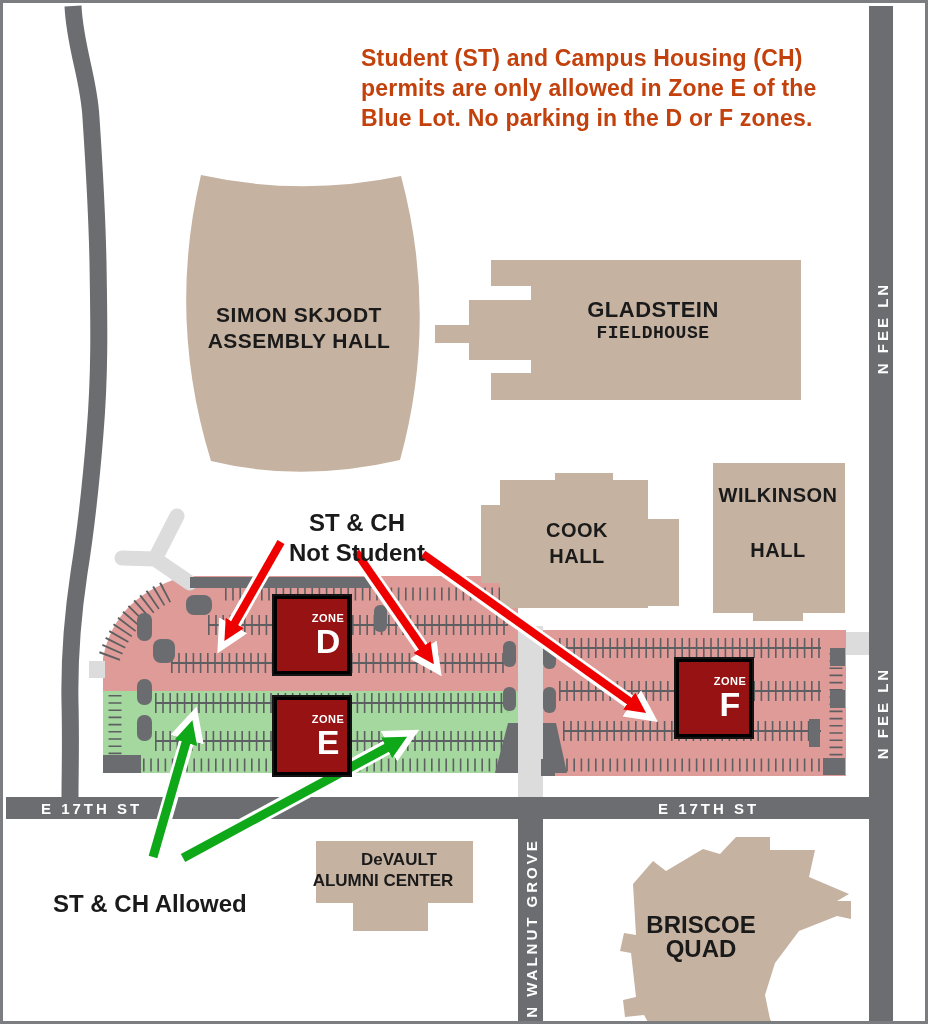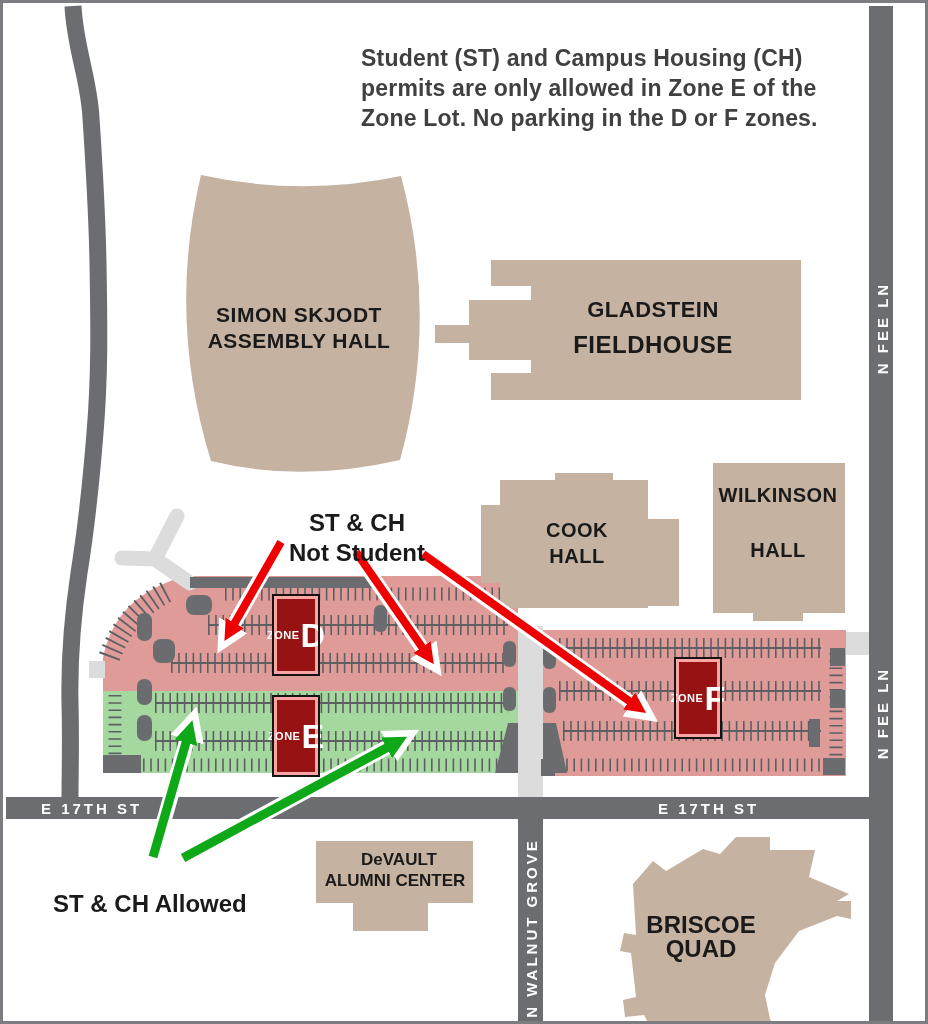--- a/index.html
+++ b/index.html
@@ -9,26 +9,26 @@
     font-family:"Liberation Sans","DejaVu Sans",sans-serif;
   }
   #mapsvg{position:absolute;left:0;top:0;}
   .lbl{position:absolute;font-weight:bold;color:#1a1a1a;white-space:nowrap;}
   .center{transform:translateX(-50%);text-align:center;}
   .bldg{font-size:21px;letter-spacing:.5px;}
   .bldg-sm{font-size:17px;}
   .bldg-lg{font-size:24px;}
   .road-lbl{position:absolute;color:#fff;font-weight:bold;font-size:15px;letter-spacing:3px;white-space:nowrap;}
   .road-lbl.vert{transform:translate(-50%,-50%) rotate(-90deg);}
-  .title-line{position:absolute;left:358px;font-weight:bold;font-size:23px;color:#404040;letter-spacing:.2px;}
+  .title-line{position:absolute;left:358px;font-weight:bold;font-size:23px;color:#c2410c;letter-spacing:.2px;}
   .anno{font-size:24px;margin-top:19px;}
   .badge{
     position:absolute;width:38px;height:72px;background:var(--badge,#971212);
-    border:3px solid #fca5a5;outline:2px solid #141414;
-    display:flex;align-items:center;justify-content:center;gap:1px;
+    border:3px solid #000000;outline:2px solid #141414;
+    display:flex;flex-direction:column;align-items:center;justify-content:center;gap:1px;padding-left:32px;
   }
   .badge .zword{color:#fff;font-weight:bold;font-size:11px;letter-spacing:.5px;}
   .badge .zletter{color:#fff;font-weight:bold;font-size:34px;line-height:.95;}
   .tick20{stroke:#5d5f62;stroke-width:20;stroke-dasharray:1.6 5.6;fill:none;}
   .tick14{stroke:#5d5f62;stroke-width:13;stroke-dasharray:1.6 5.6;fill:none;}
   .tick22{stroke:#5d5f62;stroke-width:22;stroke-dasharray:1.8 5.4;fill:none;}
   .rowline{stroke:#5d5f62;stroke-width:2.2;fill:none;}
   .island{fill:#6a6c6f;}
   .roadfill{fill:var(--road,#6b6d70);}
   .roadlight{fill:var(--road-light,#dcdcdd);}
@@ -132,36 +132,36 @@
     <g>
       <path d="M150 856 L186 730" stroke="#fff" stroke-width="15" fill="none" marker-end="url(#mW)"></path>
       <path d="M178 856 L392 740" stroke="#fff" stroke-width="15" fill="none" marker-end="url(#mW)"></path>
       <path d="M150 854 L184 736" stroke="var(--arrow-green,#0fa818)" stroke-width="9" fill="none" marker-end="url(#mG)"></path>
       <path d="M180 855 L387 743" stroke="var(--arrow-green,#0fa818)" stroke-width="9" fill="none" marker-end="url(#mG)"></path>
     </g>
   </svg>
 
   <div class="title-line" style="top:42px;">Student (ST) and Campus Housing (CH)</div>
   <div class="title-line" style="top:72px;">permits are only allowed in Zone E of the</div>
-  <div class="title-line" style="top:102px;">Zone Lot. No parking in the D or F zones.</div>
+  <div class="title-line" style="top:102px;">Blue Lot. No parking in the D or F zones.</div>
 
   <div class="lbl center bldg" style="left:296px;top:300px;">SIMON SKJODT</div>
   <div class="lbl center bldg" style="left:296px;top:326px;">ASSEMBLY HALL</div>
 
   <div class="lbl center bldg" style="left:650px;top:294px;font-size:22px;">GLADSTEIN</div>
-  <div class="lbl center bldg" style="left:650px;top:328px;font-size:24px;">FIELDHOUSE</div>
+  <div class="lbl center bldg" style="left:650px;top:320px;font-size:18px;font-family:Liberation Mono, monospace;">FIELDHOUSE</div>
 
   <div class="lbl center bldg" style="left:574px;top:516px;font-size:20px;">COOK</div>
   <div class="lbl center bldg" style="left:574px;top:542px;font-size:20px;">HALL</div>
 
   <div class="lbl center bldg" style="left:775px;top:481px;font-size:20px;">WILKINSON</div>
   <div class="lbl center bldg" style="left:775px;top:536px;font-size:20px;">HALL</div>
 
   <div class="lbl center bldg-sm" style="left:396px;top:847px;">DeVAULT</div>
-  <div class="lbl center bldg-sm" style="left:392px;top:868px;">ALUMNI CENTER</div>
+  <div class="lbl center bldg-sm" style="left:380px;top:868px;">ALUMNI CENTER</div>
 
   <div class="lbl center bldg-lg" style="left:698px;top:868px;margin-top:40px;">BRISCOE</div>
   <div class="lbl center bldg-lg" style="left:698px;top:932px;">QUAD</div>
 
   <div class="road-lbl" style="left:38px;top:797px;">E 17TH ST</div>
   <div class="road-lbl" style="left:655px;top:797px;">E 17TH ST</div>
   <div class="road-lbl vert" style="left:528px;top:925px;">N WALNUT GROVE</div>
   <div class="road-lbl vert" style="left:879px;top:325px;">N FEE LN</div>
   <div class="road-lbl vert" style="left:879px;top:710px;">N FEE LN</div>
 

